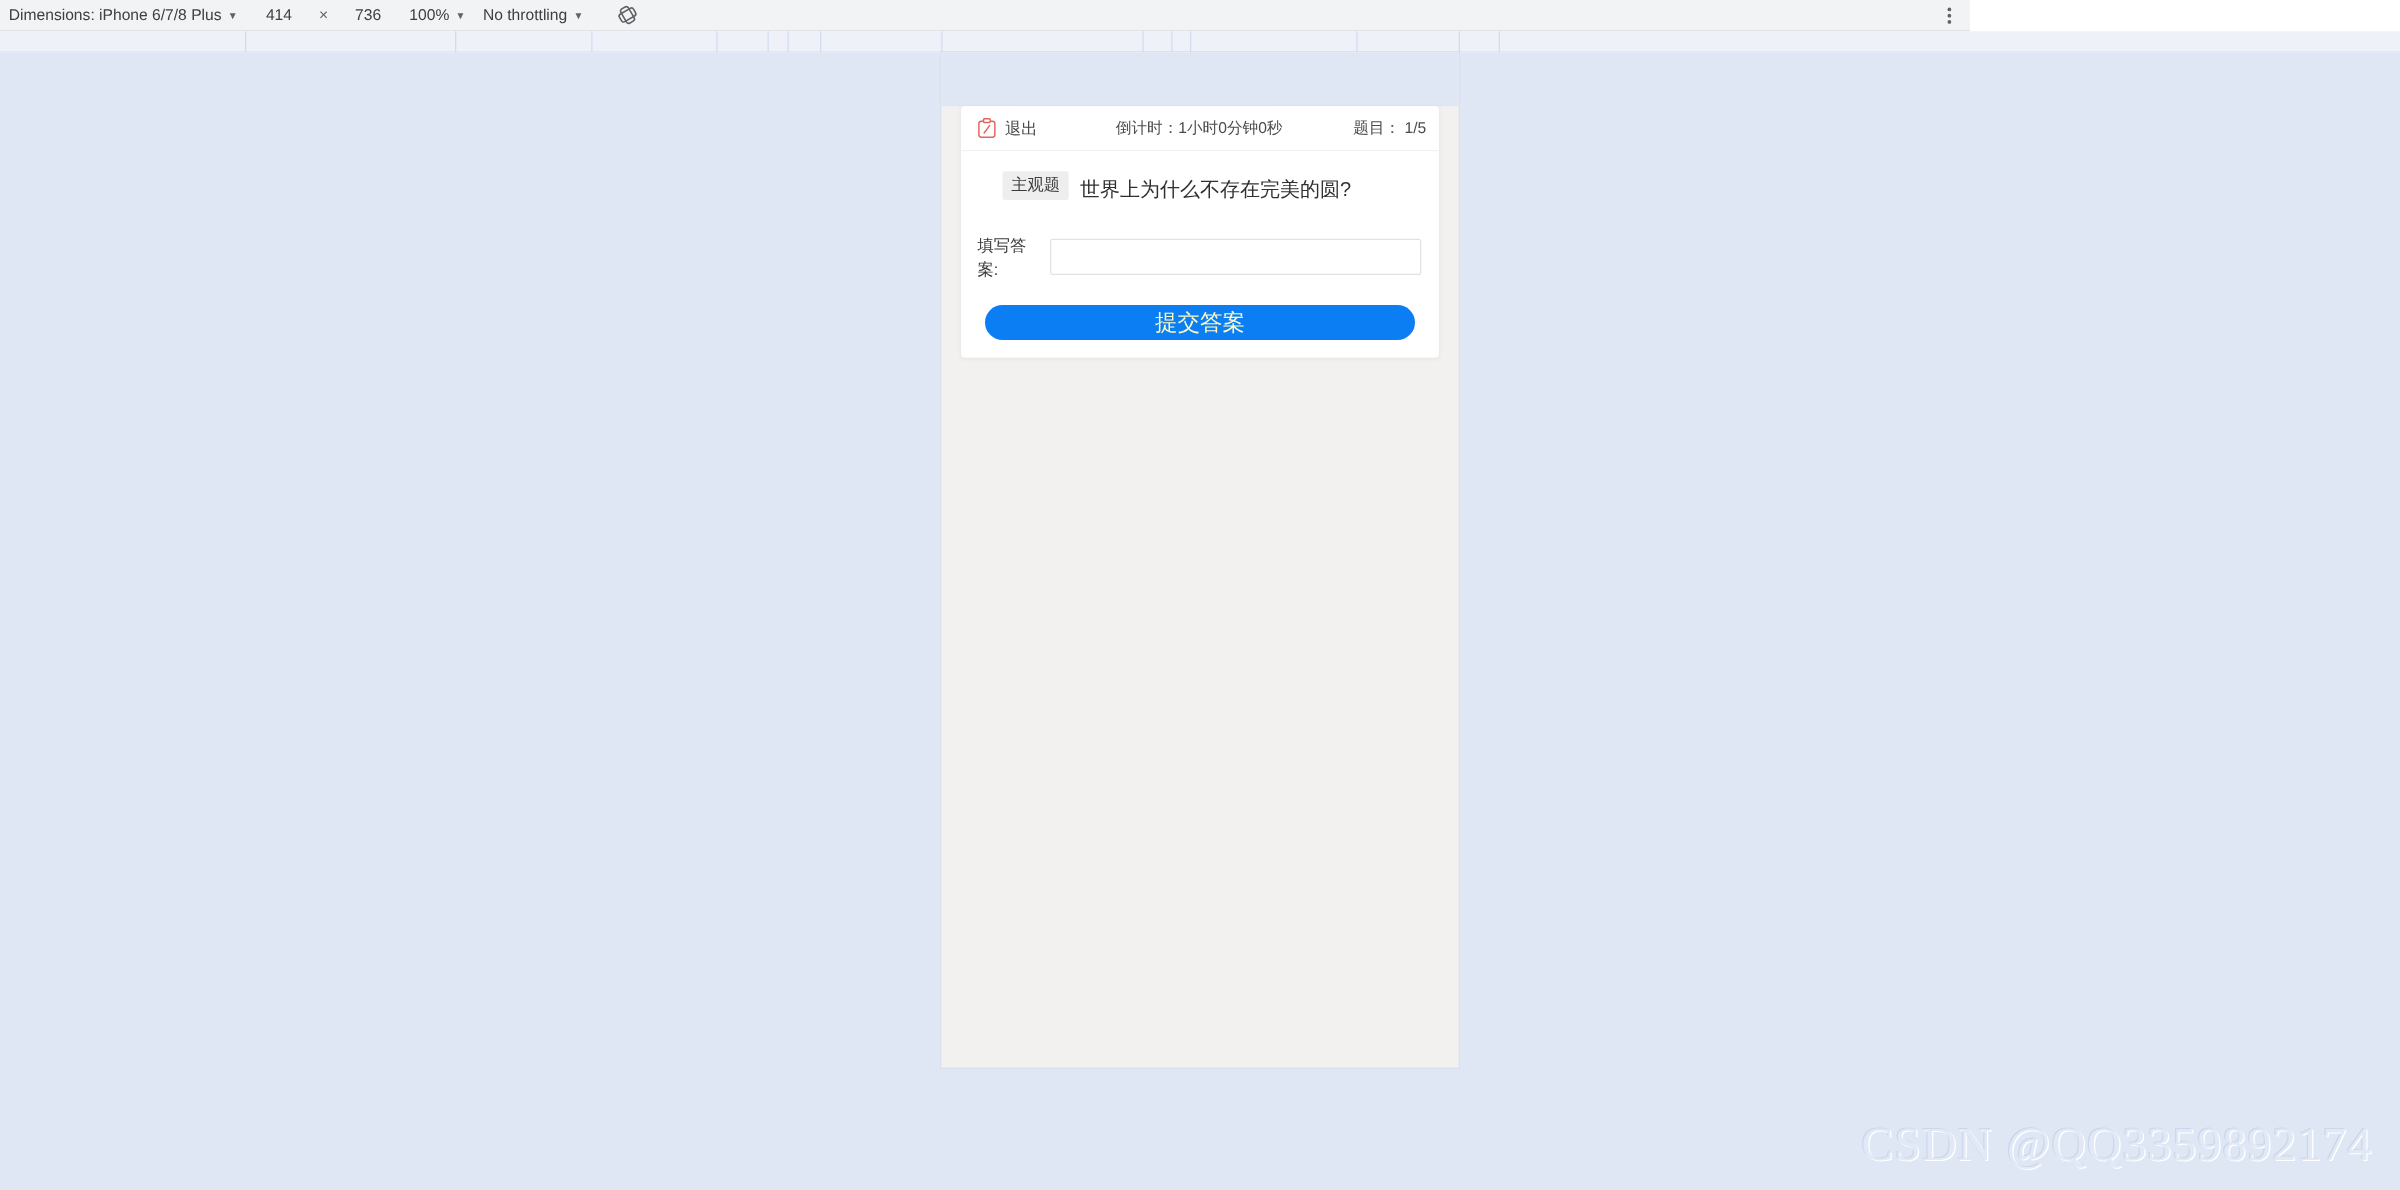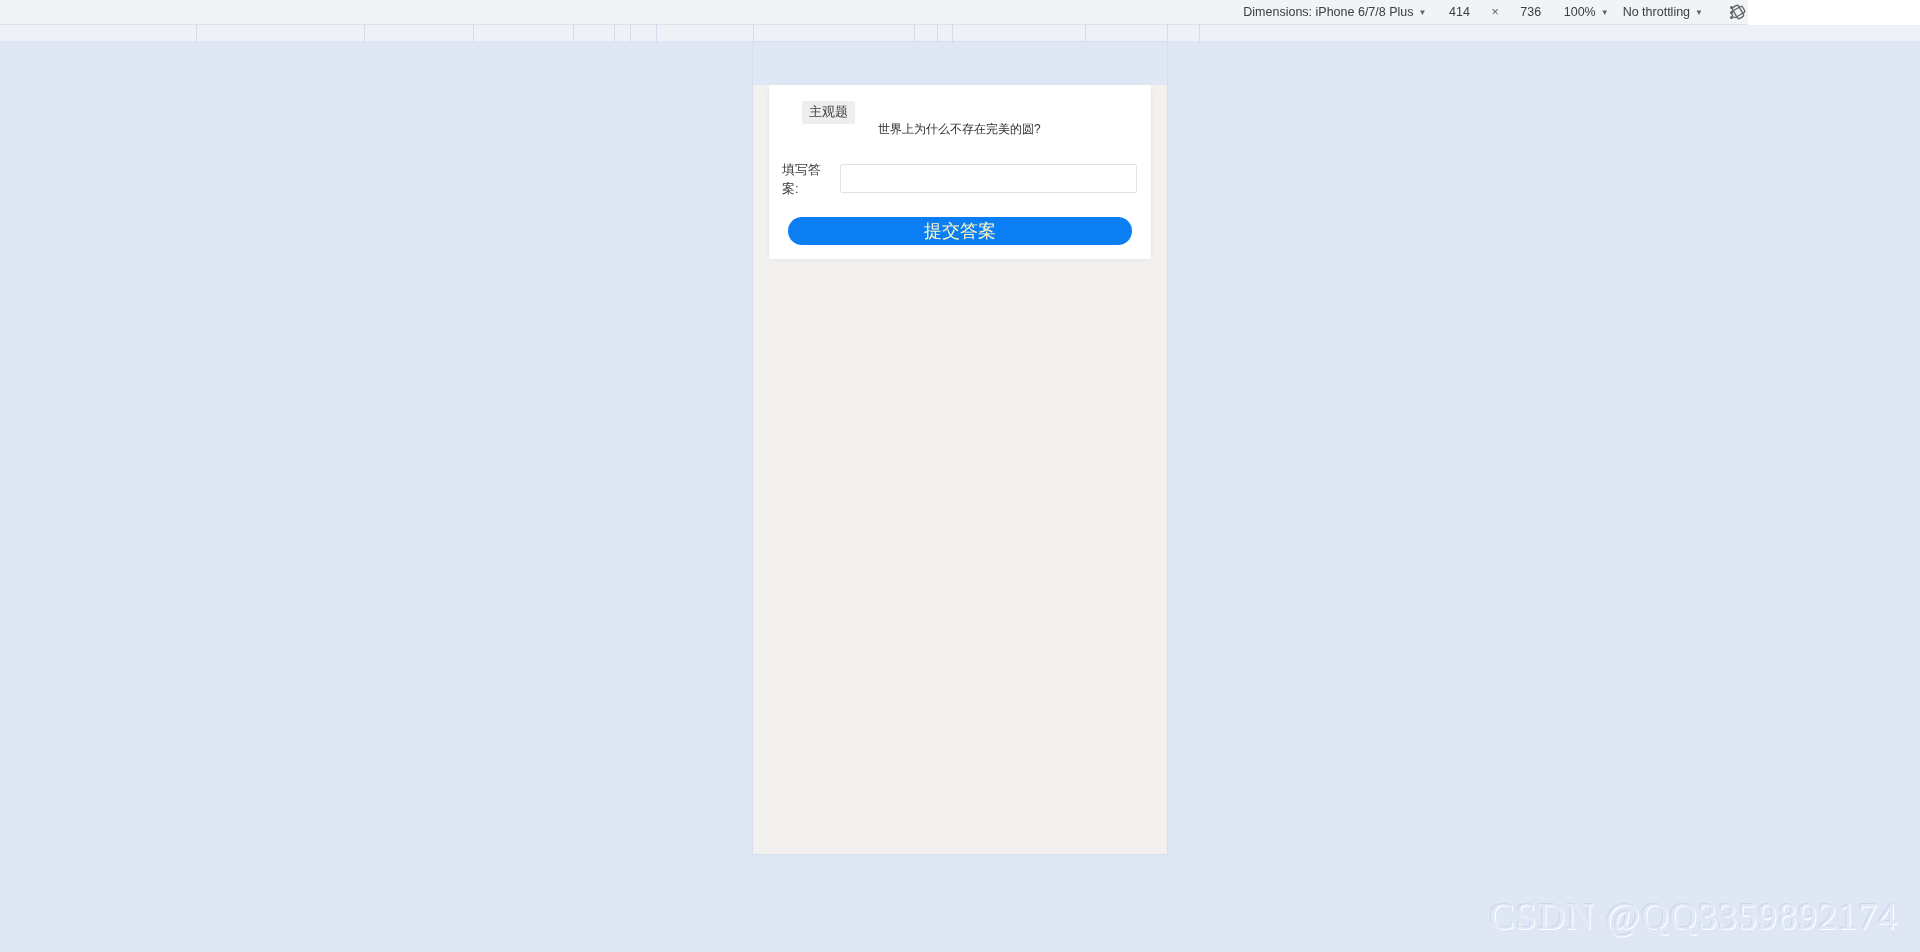--- a/index.html
+++ b/index.html
@@ -12,27 +12,27 @@
     overflow: hidden;
     background: #ffffff;
     font-family: "Liberation Sans", "DejaVu Sans", sans-serif;
     -webkit-font-smoothing: antialiased;
   }
 
   
   .devtools-toolbar {
     position: absolute;
     top: 0; left: 0;
-    width: 1748px;
+    width: 1576px;
     height: 25px;
     background: #f1f3f4;
     border-bottom: 1px solid #e0e3e6;
     display: flex;
     align-items: center;
-    justify-content: flex-end;
+    justify-content: flex-start;
     box-sizing: border-box;
   }
   .toolbar-inner {
     display: flex;
     align-items: center;
     gap: 0px;
     font-size: 12.5px;
     color: #3c4043;
     line-height: 1;
   }
@@ -192,40 +192,39 @@
     white-space: nowrap;
   }
 
   .quiz-body {
     padding: 16px 13px 0 13px;
     background: #ffffff;
   }
   .question-row {
     display: flex;
     align-items: flex-start;
-    gap: 23px;
+    gap: 9px;
     margin-bottom: 19px;
     padding-left: 20px;
   }
   .q-tag {
     background: #eeeeee;
     color: #3d3d3d;
     font-size: 13px;
     padding: 4px 7px;
     border-radius: 2px;
     white-space: nowrap;
     line-height: 1.15;
     flex: 0 0 auto;
   }
   .q-text {
-    font-size: 12px;
+    font-size: 16px;
     color: #303030;
     line-height: 1.7;
     padding-top: 2px;
-    margin-top: 16px;
   }
 
   .answer-row {
     display: flex;
     align-items: center;
     margin-bottom: 18px;
   }
   .answer-label {
     width: 50px;
     flex: 0 0 50px;
@@ -345,20 +344,32 @@
 </div>
 
 <div class="page-bg"></div>
 
 <div class="device-viewport">
 
   <div class="viewport-pad-top"></div>
 
   <div class="quiz-card">
 
+    <div class="quiz-header">
+      <div class="exit-btn">
+        <svg class="clipboard-icon" viewBox="0 0 20 20">
+          <rect x="2.5" y="3.5" width="15" height="15" rx="2.2" ry="2.2" fill="none" stroke="#e8635f" stroke-width="1.4"></rect>
+          <rect x="6.8" y="1.2" width="6.4" height="3.4" rx="1.1" ry="1.1" fill="#ffffff" stroke="#e8635f" stroke-width="1.4"></rect>
+          <path d="M12.6 7.6 L7.4 14.6" stroke="#e8635f" stroke-width="1.4" stroke-linecap="round" fill="none"></path>
+        </svg>
+        <span class="exit-label">退出</span>
+      </div>
+      <div class="countdown">倒计时：1小时0分钟0秒</div>
+      <div class="qindex">题目： 1/5</div>
+    </div>
 
     <div class="quiz-body">
 
       <div class="question-row">
         <span class="q-tag">主观题</span>
         <span class="q-text">世界上为什么不存在完美的圆?</span>
       </div>
 
       <div class="answer-row">
         <div class="answer-label">填写答案:</div>

